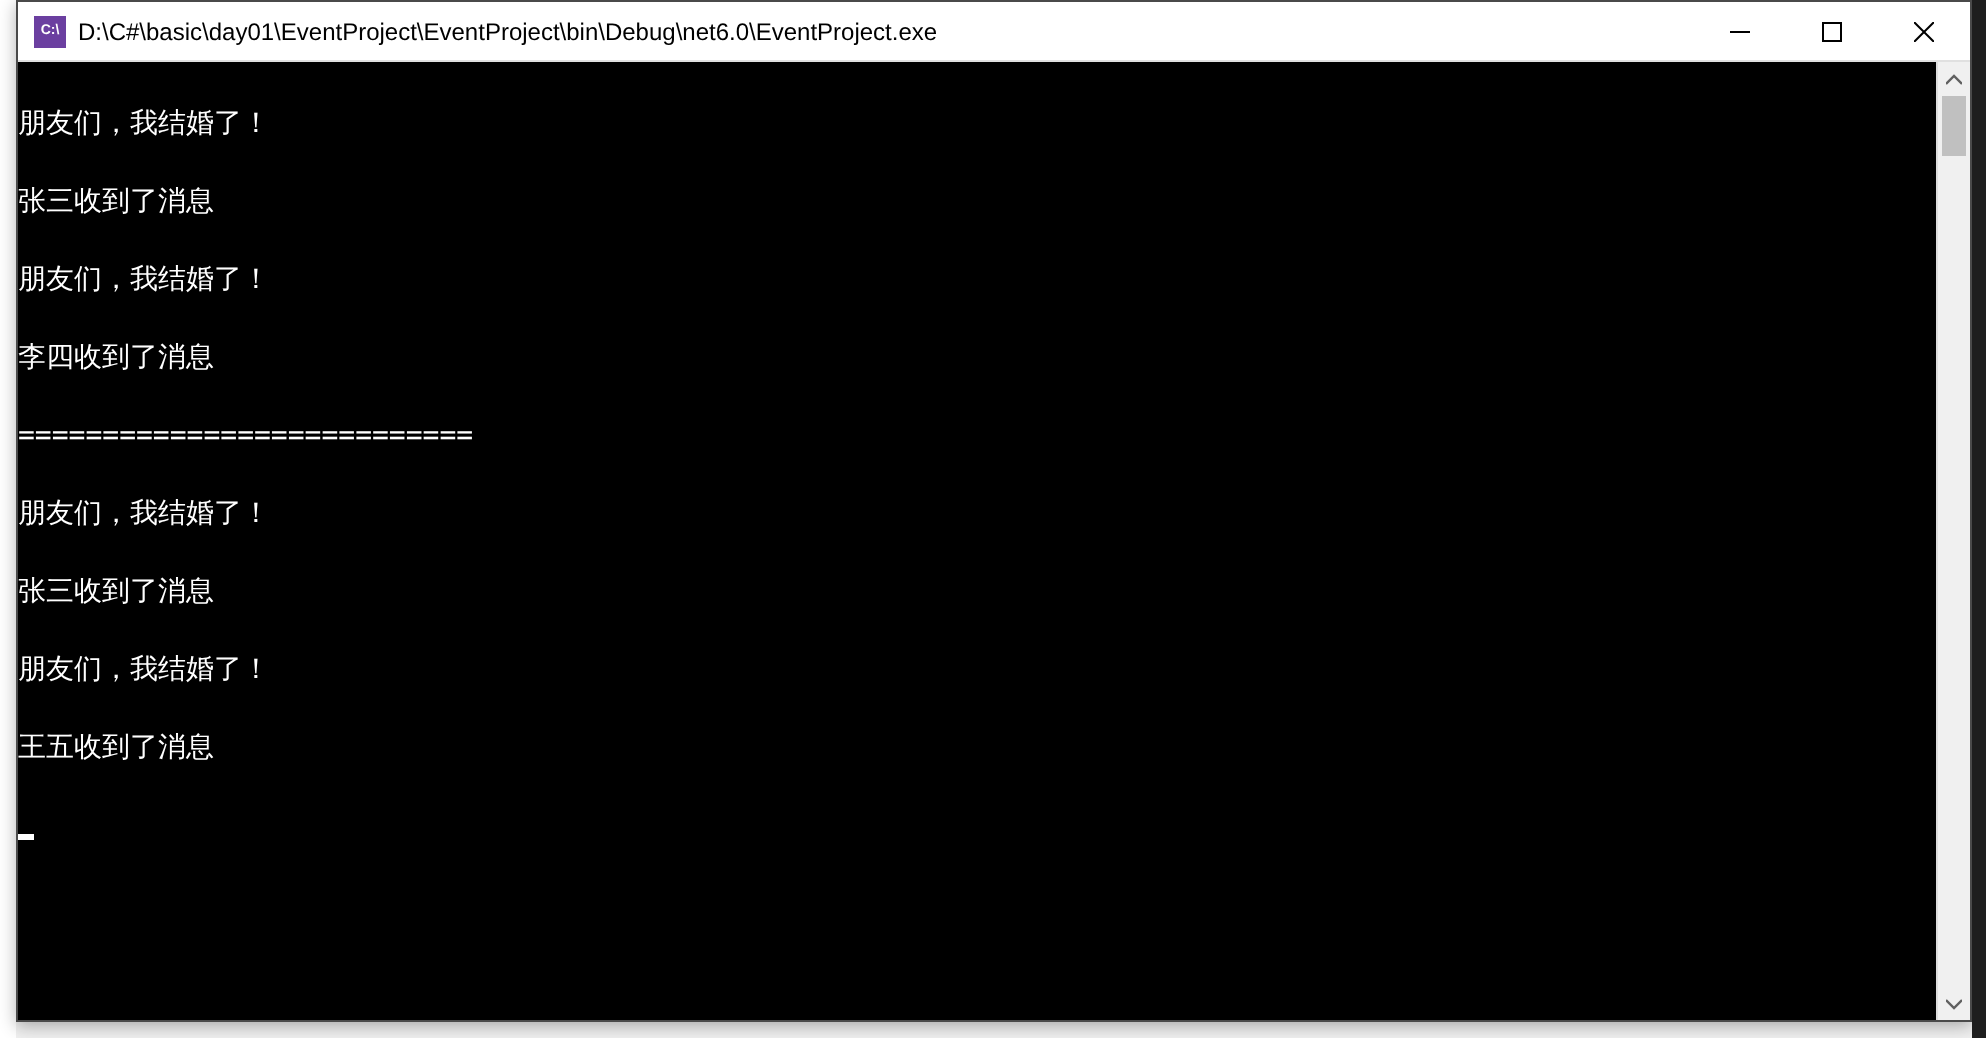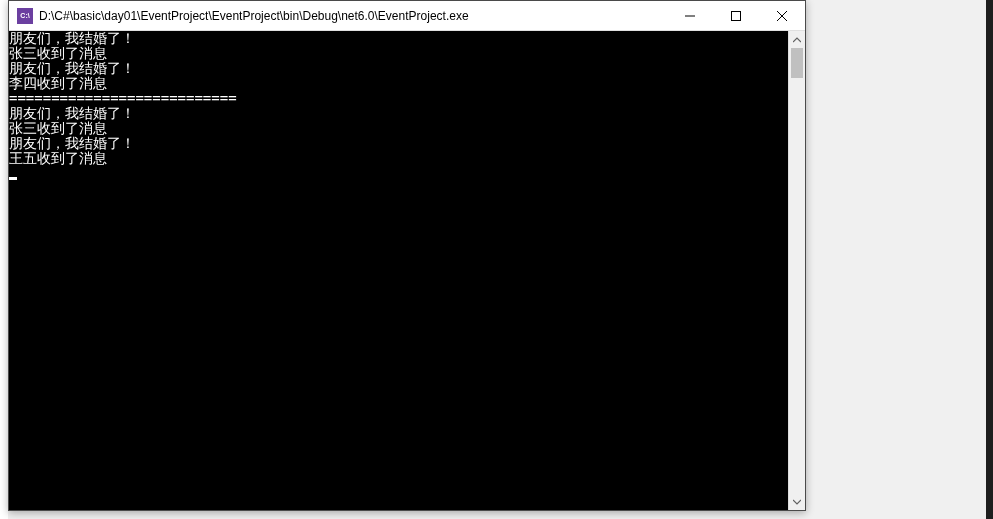--- a/index.html
+++ b/index.html
@@ -24,21 +24,21 @@
       background: #ffffff;
       font-family: Consolas, monospace;
       font-size: 13px;
       color: #333;
       overflow: hidden;
     }
     .window {
       position: absolute;
       left: 8px;
       top: 0;
-      width: 798px;
+      width: 978px;
       height: 511px;
       background: #ffffff;
       border: 1px solid #4a4a4a;
       display: flex;
       flex-direction: column;
       box-shadow: 0 2px 8px rgba(0,0,0,0.3);
     }
     .titlebar {
       height: 30px;
       background: #ffffff;
@@ -101,20 +101,21 @@
       font-family: "NSimSun", "SimSun", "Consolas", monospace;
       font-size: 14px;
       line-height: 15px;
       padding: 0;
       white-space: pre;
       overflow: hidden;
     }
     .console-line {
       display: block;
       height: 15px;
+      margin-top: 24px;
     }
     .cursor {
       display: inline-block;
       width: 8px;
       height: 3px;
       background: #ffffff;
       vertical-align: bottom;
       margin-bottom: 1px;
     }
     .scrollbar {

